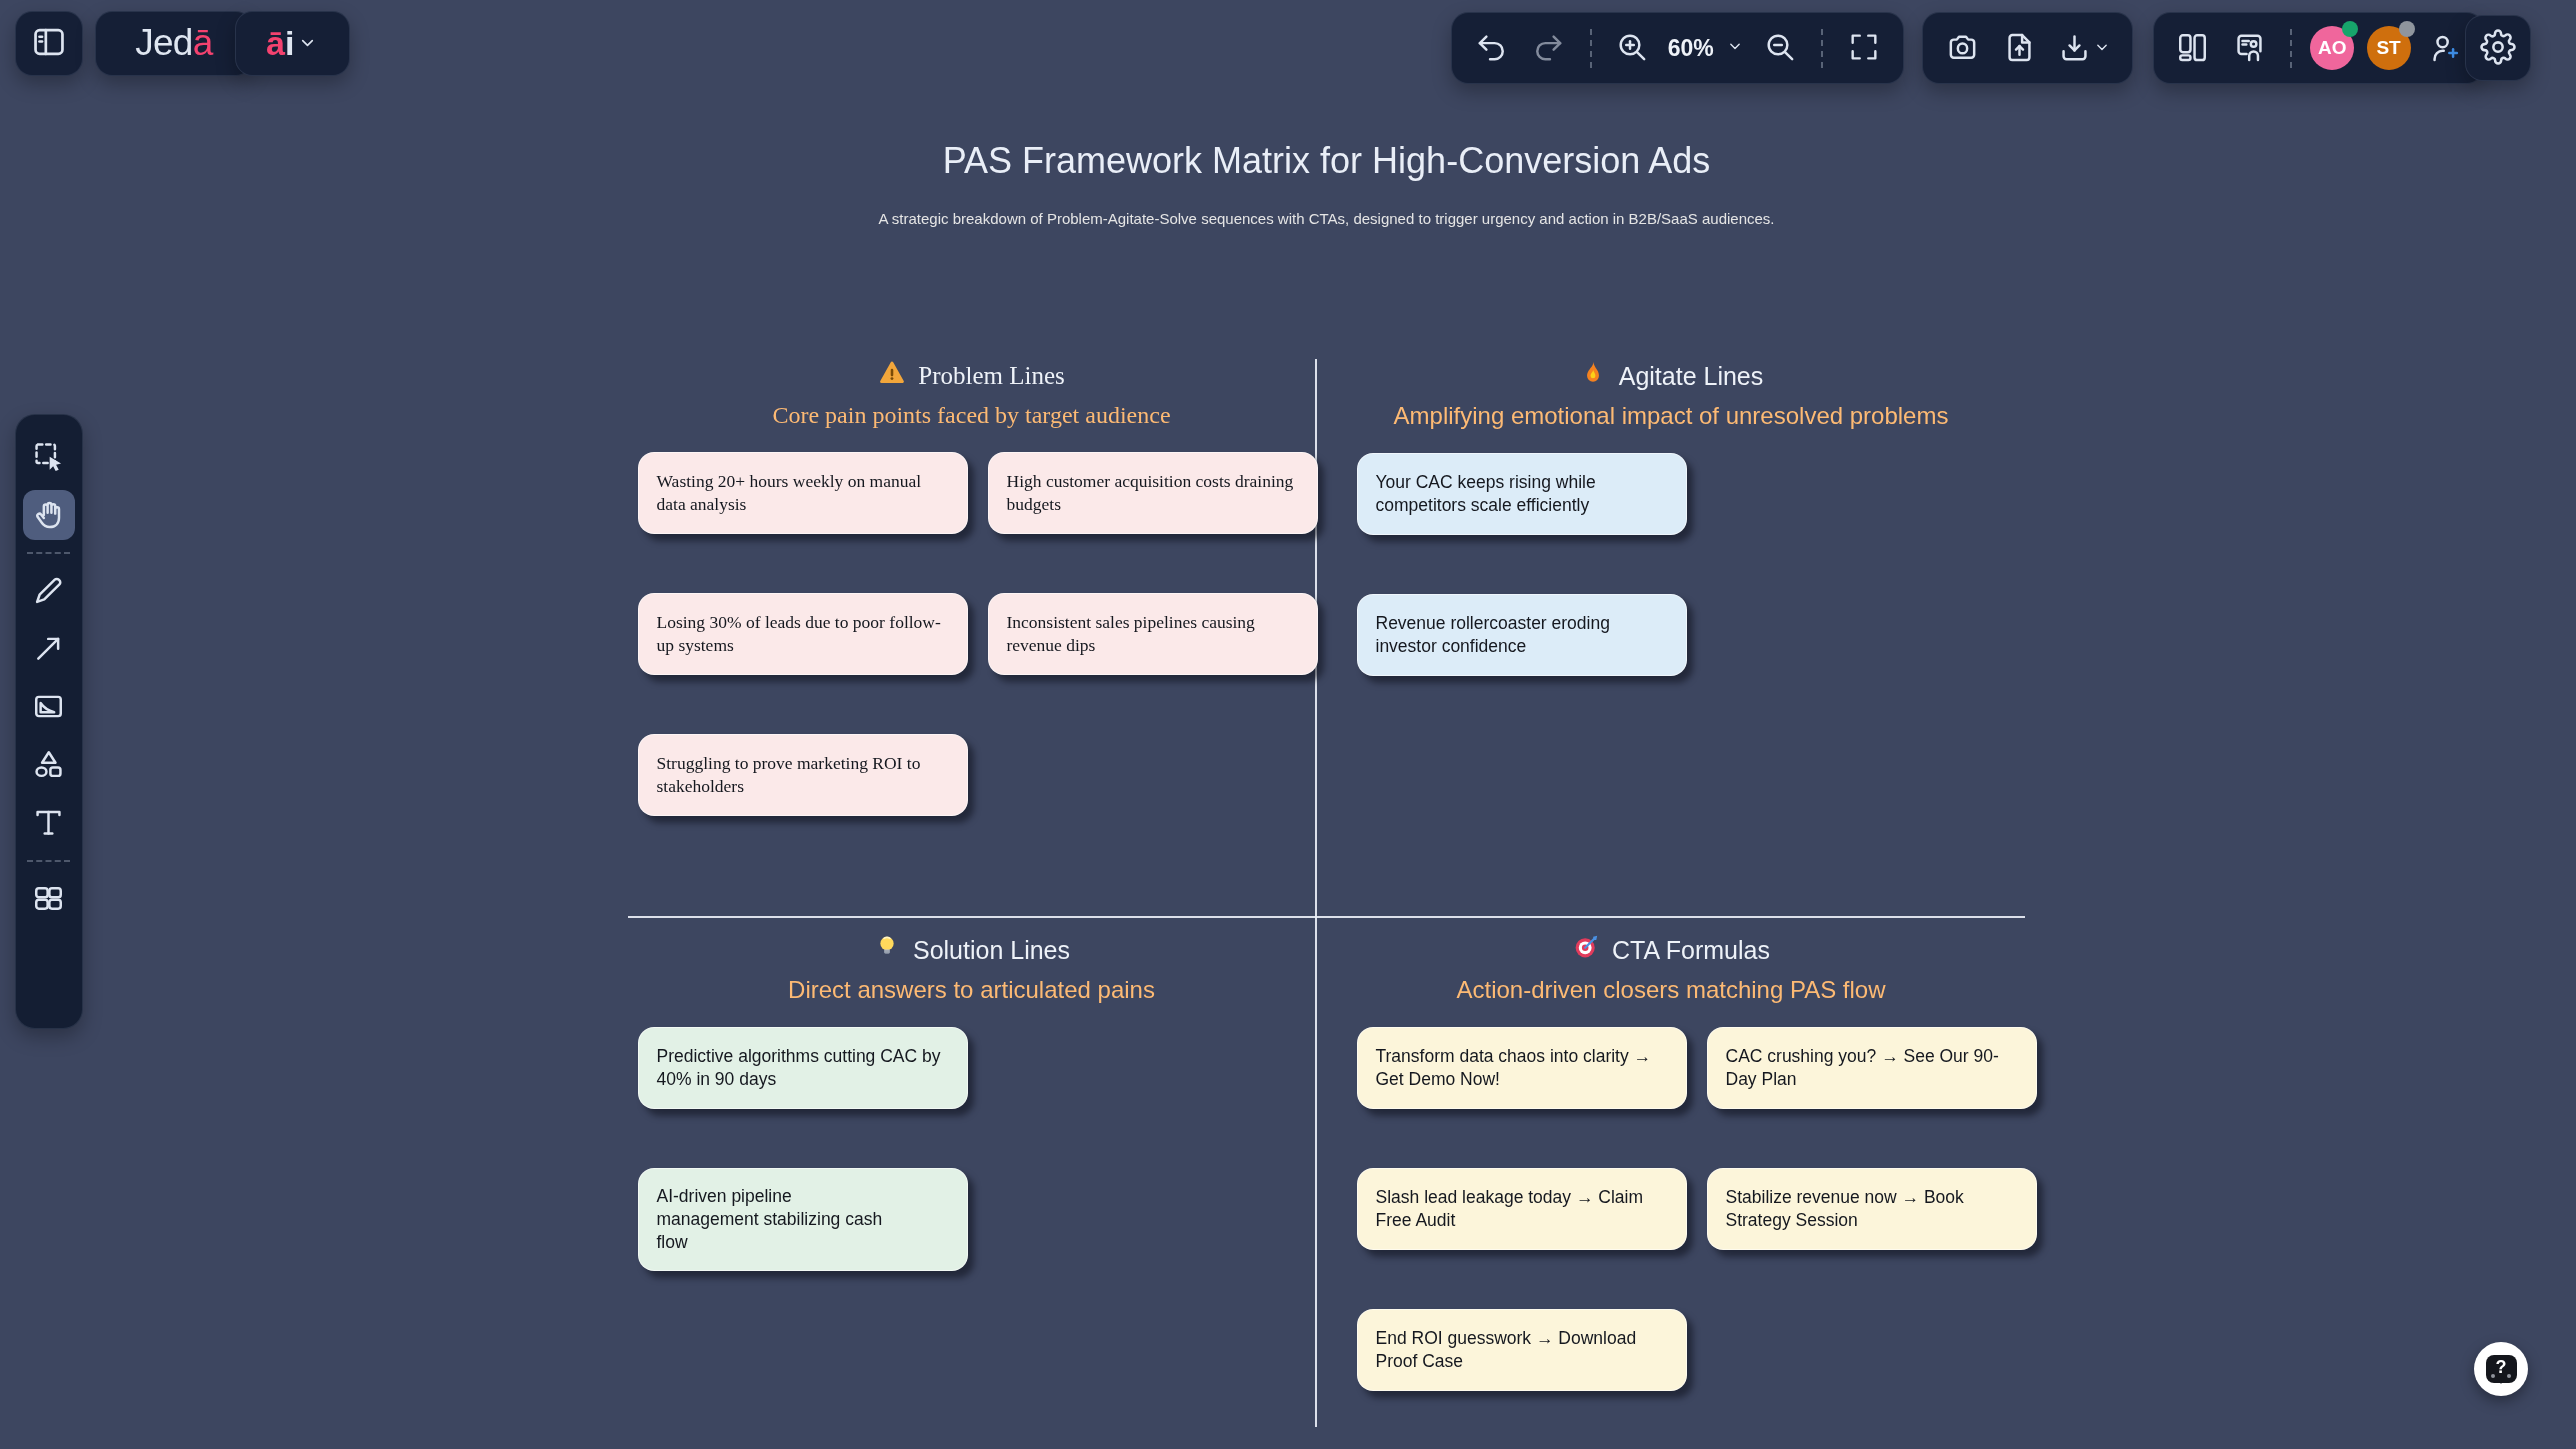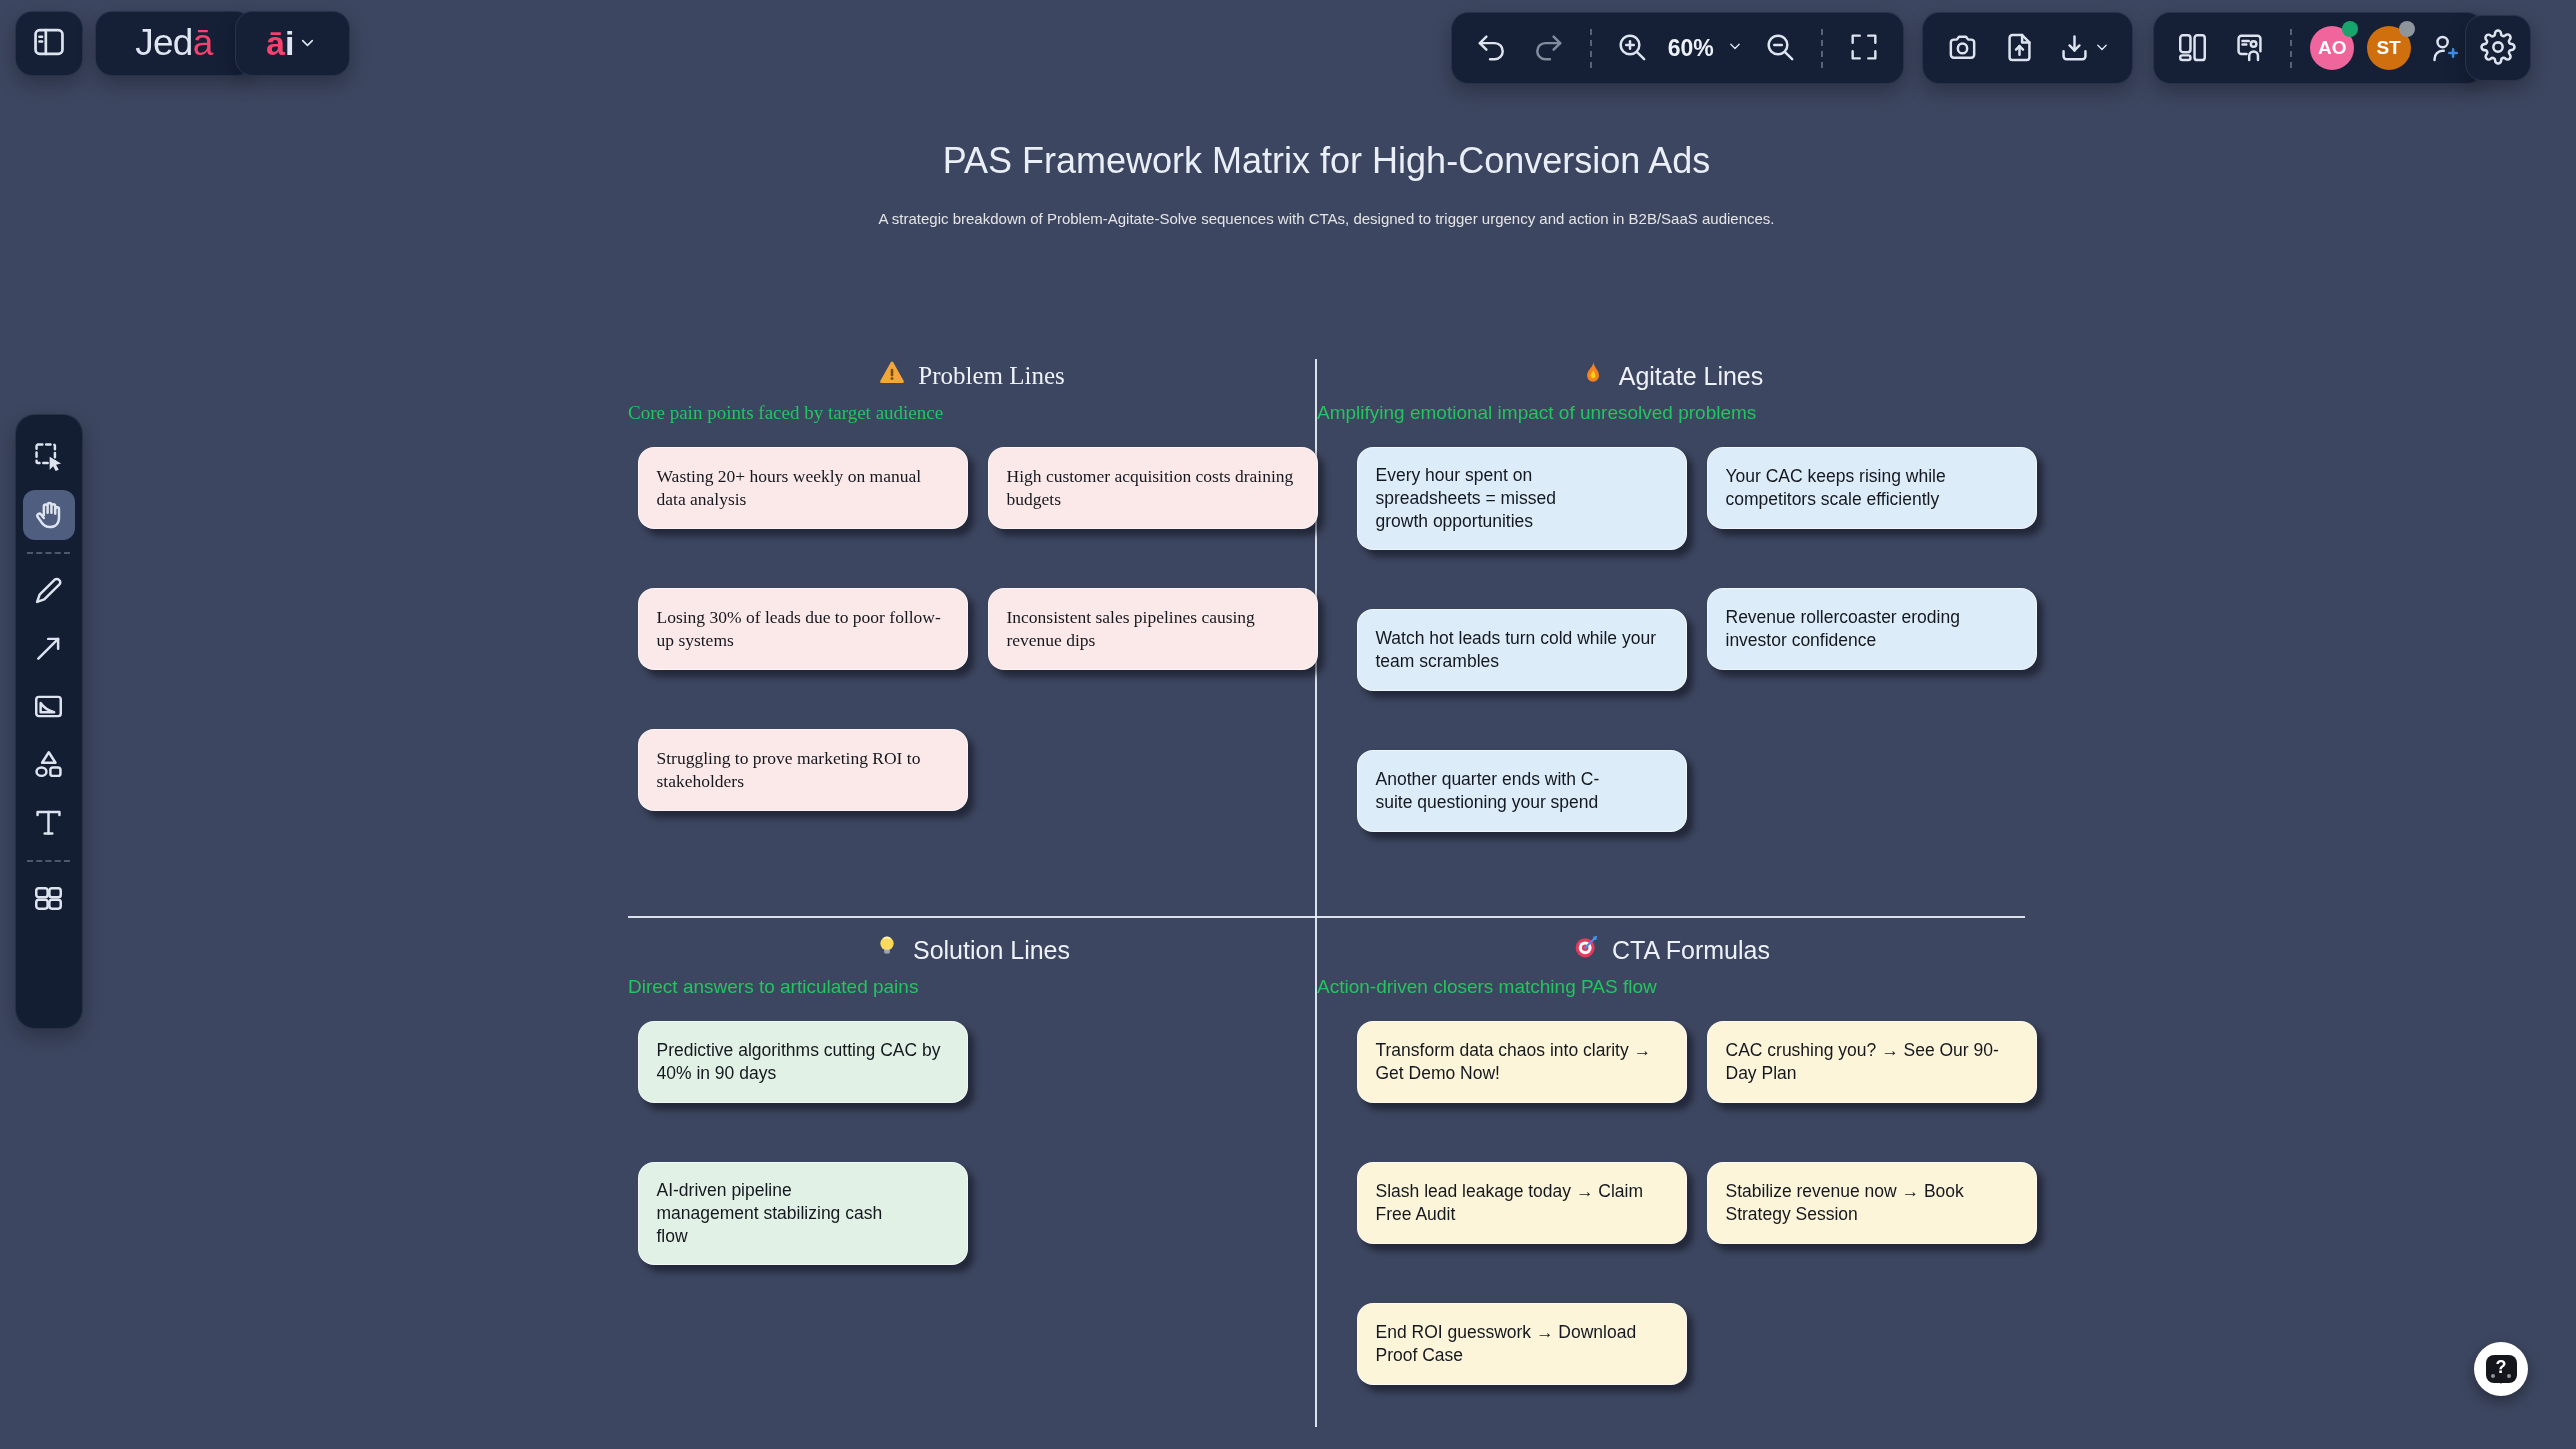--- a/index.html
+++ b/index.html
@@ -76,21 +76,21 @@
   
   .divider-v{position:absolute;left:1315px;top:359px;width:2px;height:1068px;background:#e9eef6;opacity:.92;}
   .divider-h{position:absolute;left:628px;top:916px;width:1397px;height:2px;background:#e9eef6;opacity:.92;}
   
   .quadrant{position:absolute;}
   #q-problem {left:628px; top:359px; width:687px;font-family:Liberation Serif, serif;}
   #q-agitate {left:1317px;top:359px; width:708px;}
   #q-solution{left:628px; top:933px;width:687px;}
   #q-cta     {left:1317px;top:933px;width:708px;}
   .q-head{display:flex;align-items:center;justify-content:center;gap:12px;font-size:25px;color:#eef2f8;cursor:default;}
-  .q-sub{text-align:left;font-size:19px;color:#22c55e;margin-top:9.4px;cursor:default;}
+  .q-sub{text-align:center;font-size:24px;color:#fdba74;margin-top:9.4px;cursor:default;}
   .q-cols{display:flex;gap:42px;margin-top:23px;padding-left:10px;}
   #q-agitate .q-cols,#q-cta .q-cols{padding-left:40px;}
   .q-col{display:flex;flex-direction:column;gap:59px;width:308px;flex:0 0 auto;}
   .note{
     box-sizing:border-box;width:330px;min-height:82px;
     border-radius:16px;border:1.3px solid rgba(255,255,255,.55);
     padding:16px 17.5px;display:flex;align-items:center;
     font-size:17.5px;line-height:23px;color:#15181f;
     box-shadow:6px 6.7px 6px rgba(9,12,22,.5);
     cursor:pointer;
@@ -388,25 +388,20 @@
       <svg viewBox="0 0 24 24" width="28" height="28">
         <path d="M12 2.2 c0.6 3-1.4 4.8-2.8 6.5 C7.7 10.5 6.9 12.3 6.9 14.3 a5.1 5.1 0 0 0 10.2 0 c0-2.7-1.3-4.5-2.4-6.1 C13.6 6.6 12.6 4.6 12 2.2 Z" fill="#f5821f"></path>
         <path d="M12 9.2 c0.3 1.9-2.1 2.9-2.1 5.3 a2.1 2.1 0 0 0 4.2 0 C14.1 12.3 12.6 11 12 9.2 Z" fill="#fcd018"></path>
       </svg>
     </span>
     <span>Agitate Lines</span>
   </div>
   <div class="q-sub">Amplifying emotional impact of unresolved problems</div>
   <div class="q-cols">
     <div class="q-col">
-      <div class="note tall" style="background: rgb(220, 236, 248);">Every hour spent on spreadsheets = missed growth opportunities</div>
-      <div class="note" style="background: rgb(220, 236, 248);">Watch hot leads turn cold while your team scrambles</div>
-      <div class="note tall" style="background: rgb(220, 236, 248);">Another quarter ends with C-suite questioning your spend</div>
-    </div>
-    <div class="q-col">
       <div class="note" style="background: rgb(220, 236, 248);">Your CAC keeps rising while competitors scale efficiently</div>
       <div class="note" style="background: rgb(220, 236, 248);">Revenue rollercoaster eroding investor confidence</div>
     </div>
   </div>
 </section>
 
 <section class="quadrant" id="q-solution">
   <div class="q-head">
     <span>
       <svg viewBox="0 0 24 24" width="28" height="28">

